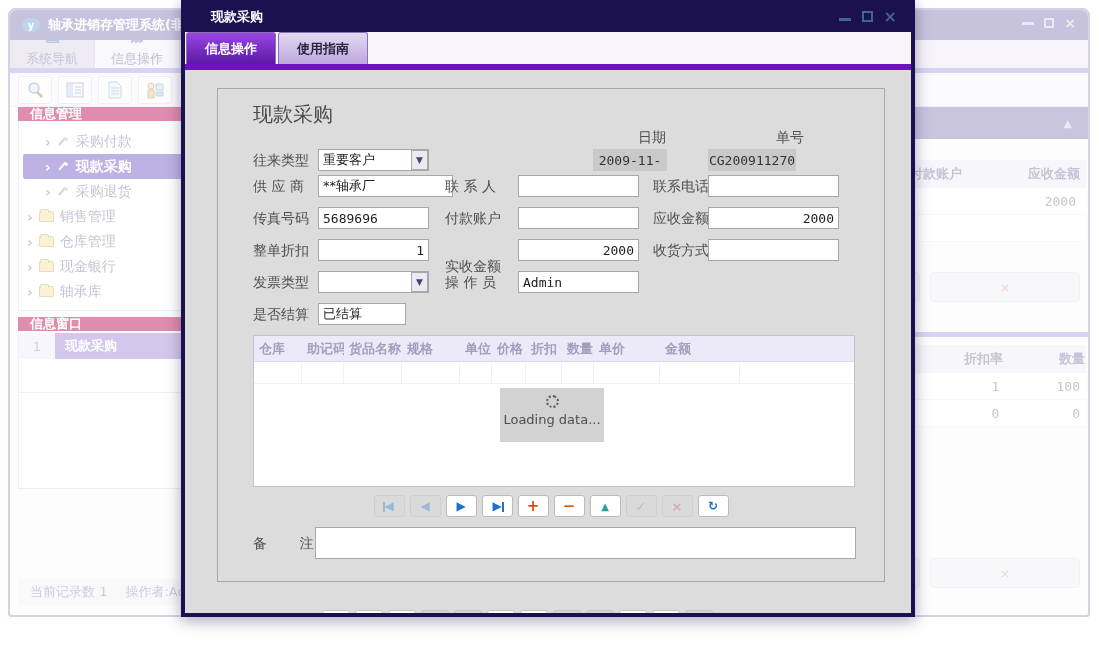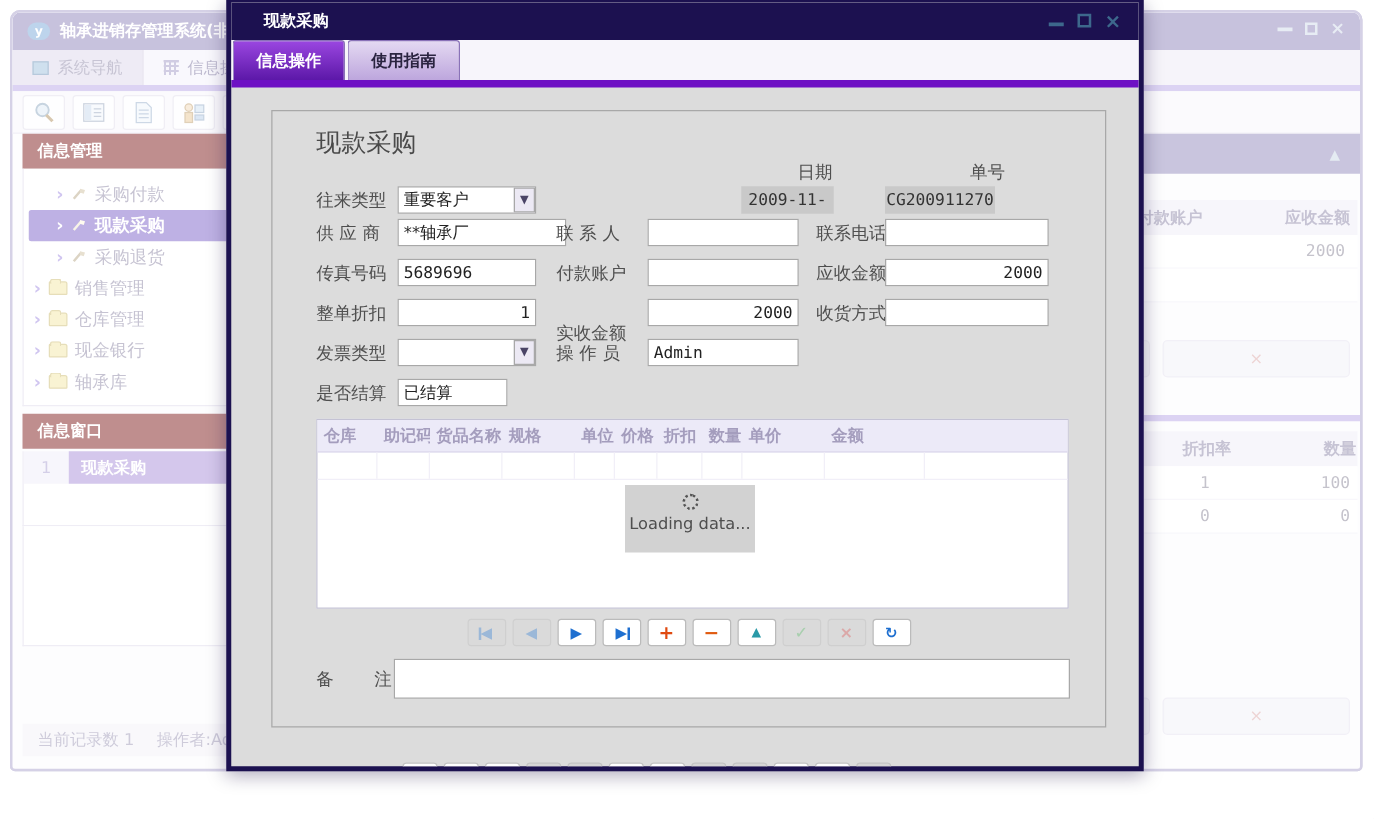--- a/index.html
+++ b/index.html
@@ -13,35 +13,35 @@
     display:flex; align-items:center; padding:0 12px; border-radius:6px 6px 0 0; }
   .app-ico { width:18px; height:14px; background:#7aa8d8; border-radius:7px; color:#fff; font-size:10px;
     font-weight:bold; display:flex; align-items:center; justify-content:center; margin-right:8px; }
   .main-title-text { color:#fff; font-size:13px; font-weight:bold; white-space:nowrap; }
   .main-ctrls { position:absolute; right:12px; top:8px; display:flex; gap:10px; align-items:center; }
   .mc-min { width:12px; height:3px; background:#cfd8e8; }
   .mc-max { width:10px; height:10px; border:2px solid #cfd8e8; }
   .mc-close { color:#cfd8e8; font-size:14px; font-weight:bold; line-height:10px; }
 
   .main-tabs { position:absolute; left:0; top:30px; width:100%; height:28px; background:#ece9f4; display:flex; }
-  .main-tab { height:28px; display:flex; align-items:center; gap:7px; padding:0 16px; font-size:13px; color:#8f89a8; background:#dcd7ea; border-right:1px solid #cfc9e0; }
+  .main-tab { height:28px; display:flex; align-items:center; gap:7px; padding:0 16px; font-size:13px; color:#8f89a8; background:#dcd7ea; border-right:1px solid #cfc9e0;flex-direction:column; }
   .main-tab.active { background:#f3f0fa; color:#7d76a0; }
   .mt-ico1 { width:13px; height:11px; background:#9ec0dc; border:1px solid #6f93b8; }
   .mt-ico2 { width:12px; height:12px; background:
       linear-gradient(#8f85bb 0 0) 0 0/12px 2px no-repeat,
       repeating-linear-gradient(90deg,#8f85bb 0 2px,transparent 2px 4px),
       repeating-linear-gradient(#8f85bb 0 2px,transparent 2px 4px); opacity:.8; }
   .main-accent { position:absolute; left:0; top:58px; width:100%; height:5px; background:#b9a6e6; }
 
   .main-toolbar { position:absolute; left:0; top:63px; width:100%; height:34px; background:#f6f5fa; border-bottom:1px solid #e3e0ee; display:flex; align-items:center; gap:6px; padding:0 8px; }
   .tb-btn { width:34px; height:28px; background:#fdfdfe; border:1px solid #e0dcea; border-radius:3px; display:flex; align-items:center; justify-content:center; }
 
   
   .sidebar { position:absolute; left:8px; top:97px; width:170px; bottom:6px; }
-  .side-hdr { height:28px; background:#7f1d1d; color:#fff; font-size:13px; font-weight:bold; display:flex; align-items:center; padding:0 12px; }
+  .side-hdr { height:14px; background:#be185d; color:#fff; font-size:13px; font-weight:bold; display:flex; align-items:center; padding:0 12px; }
   .tree { background:#fff; border:1px solid #dedaea; border-top:none; padding:8px 0 6px 0; }
   .tree-item { height:25px; display:flex; align-items:center; gap:6px; font-size:14px; color:#8d87a5; padding-left:8px; }
   .tree-item.leaf { padding-left:26px; }
   .tree-item.sel { background:#7d63c8; color:#fff; font-weight:bold; border-radius:2px; margin:0 4px; padding-left:22px; }
   .tw { color:#a08be0; font-size:14px; font-weight:bold; }
   .folder { width:15px; height:11px; background:#f3e6a6; border:1px solid #cdbc72; border-radius:1px 2px 1px 1px; position:relative; }
   .folder::before { content:""; position:absolute; left:0; top:-3px; width:7px; height:3px; background:#f3e6a6; border:1px solid #cdbc72; border-bottom:none; border-radius:2px 2px 0 0; }
   .winlist { background:#fff; border:1px solid #dedaea; border-top:none; height:60px; }
   .winrow { display:flex; height:26px; margin-top:2px; }
   .winrow-idx { width:36px; background:#efecf8; color:#a89fd0; font-size:13px; display:flex; align-items:center; justify-content:center; }
@@ -53,21 +53,21 @@
   .bg-panelhdr { position:absolute; left:186px; top:97px; right:0; height:32px; background:#938abd; }
   .bg-panelhdr .collapse { position:absolute; right:16px; top:10px; color:#c8d6e4; font-size:11px; }
   .bg-tblwrap { position:absolute; left:760px; top:150px; right:2px; }
   .bg-thead { display:flex; height:28px; background:#efedf7; color:#8d87a8; font-size:13px; font-weight:bold; align-items:center; }
   .bg-trow { display:flex; height:27px; background:#fff; border-bottom:1px solid #f0eef6; color:#8a8698; font-size:13px; align-items:center; font-family:"DejaVu Sans Mono", monospace; }
   .bg-c1 { width:85px; padding-right:8px; text-align:right; }
   .bg-c2 { width:115px; padding:0 8px; text-align:right; }
   .bg-c3 { width:120px; padding:0 10px; text-align:right; }
   .u-c1 { width:75px; padding:0 8px; }
   .u-c2 { width:78px; padding:0 8px; text-align:right; }
-  .u-c3 { width:88px; padding:0 8px; text-align:center; }
+  .u-c3 { width:88px; padding:0 8px; text-align:right; }
   .u-c4 { width:80px; padding:0 6px; text-align:right; }
   .bg-btnrow { position:absolute; left:760px; right:8px; display:flex; gap:10px; }
   .bg-btn { flex:1; height:30px; background:#f1f0f6; border:1px solid #e4e1ee; border-radius:4px; display:flex; align-items:center; justify-content:center; font-size:14px; }
   .bg-accent2 { position:absolute; left:186px; top:322px; right:0; height:5px; background:#b9a6e6; }
 
   .fade-overlay { position:absolute; left:8px; top:8px; width:1082px; height:609px; background:rgba(255,255,255,0.5); border-radius:8px 8px 4px 4px; }
 
   
   .modal { position:absolute; left:181px; top:0; width:734px; height:617px; background:#dcdcdc;
     border-left:4px solid #1c1150; border-right:4px solid #1c1150; border-bottom:4px solid #1c1150; border-top:2px solid #1c1150;

